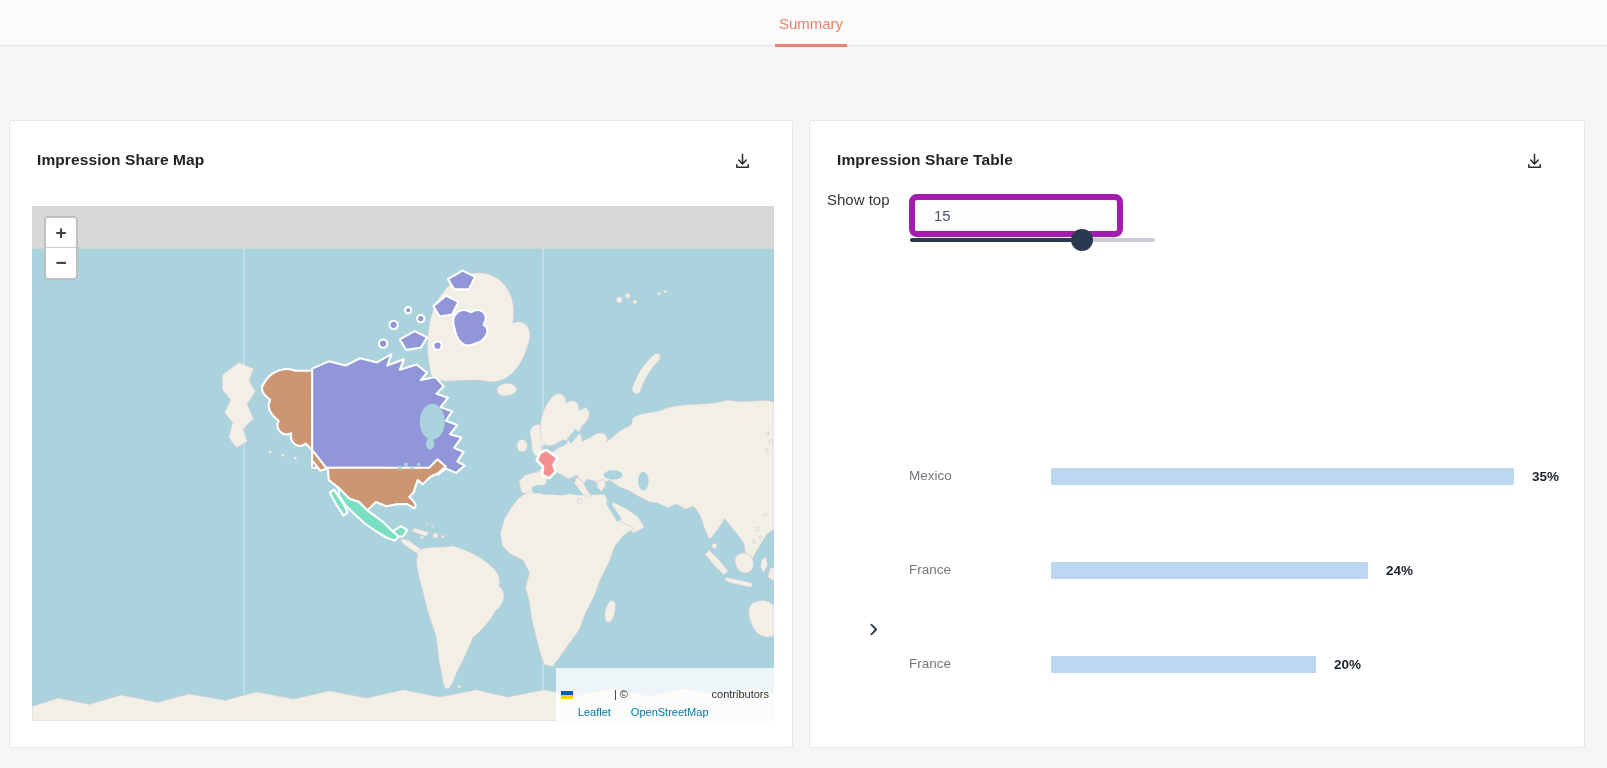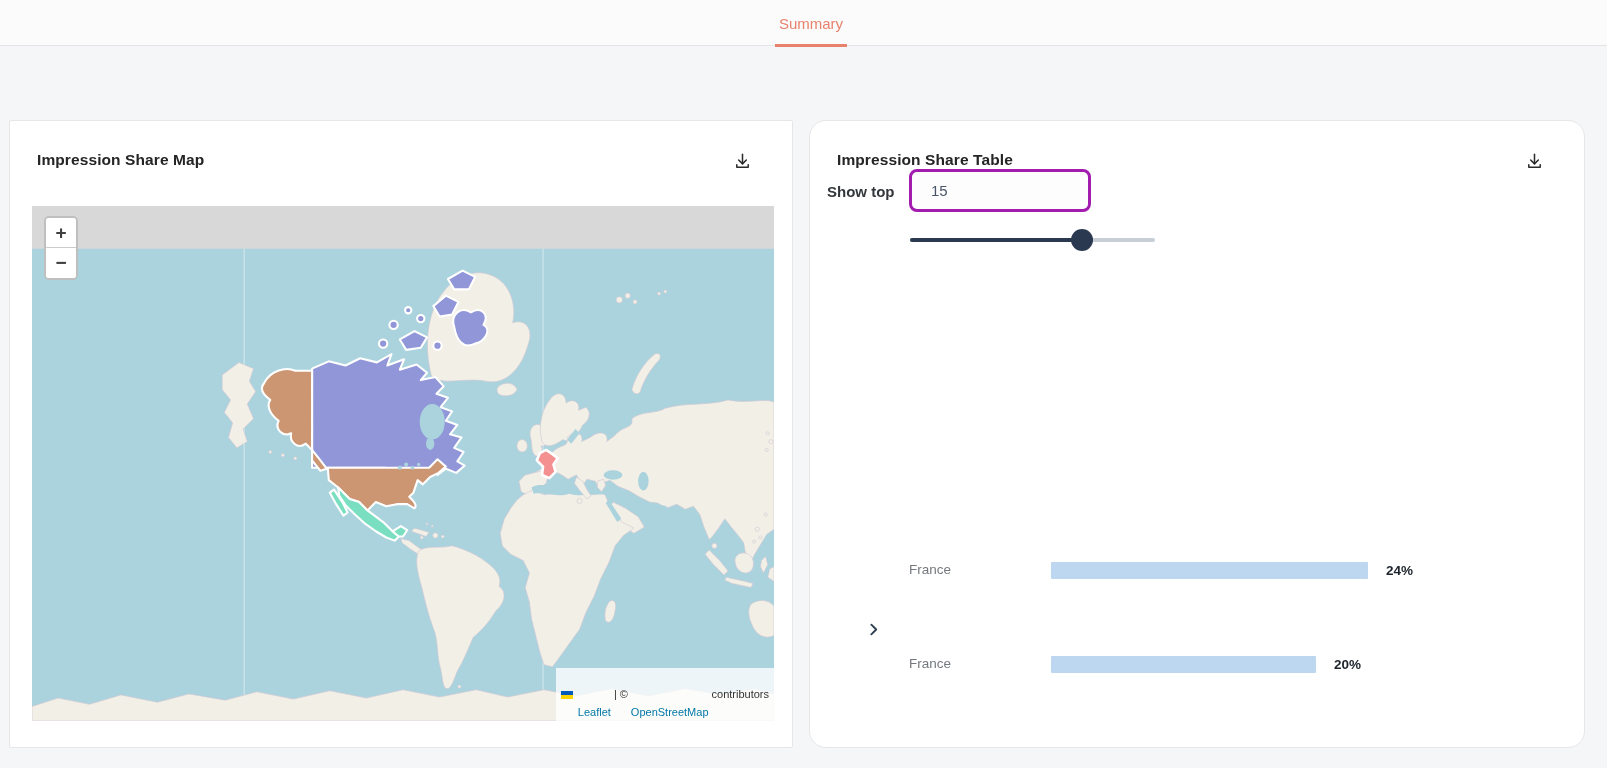--- a/index.html
+++ b/index.html
@@ -23,21 +23,21 @@
   .tab .underline {
     position:absolute; left:0; right:0; bottom:-1px; height:3px;
   }
 
   
   .panel {
     position:absolute; top:120px; height:628px;
     background:#ffffff; border:1px solid #e7e7ea; border-radius:2px;padding-left:24px;
   }
   .panel.left  { left:9px;   width:784px; }
-  .panel.right { left:809px; width:776px;border-radius:17px; }
+  .panel.right { left:809px; width:776px; }
   .panel-title {
     position:absolute; left:27px; top:30px;
     font-size:15.5px; font-weight:600; color:#242424; letter-spacing:.1px;
   }
   .dl-btn {
     position:absolute; right:38px; top:28px; width:24px; height:24px;
     display:flex; align-items:center; justify-content:center; cursor:pointer;
   }
 
   
@@ -62,25 +62,25 @@
     font-size:11px; color:#333; padding:2px 5px 2px 5px;
     display:flex; align-items:center; gap:3px; line-height:13px;
   }
   .attribution a { color:#0078A8; text-decoration:none; cursor:pointer;margin-top:36px; }
   .ua-flag { display:inline-block; width:12px; height:8px; margin-right:2px; }
   .ua-flag .b { width:12px; height:4px; background:#005BBB; }
   .ua-flag .y { width:12px; height:4px; background:#FFD500; }
 
   
   .showtop-label {
-    position:absolute; left:17px; top:62px; font-size:15px; color:#33363a;font-weight:bold;
+    position:absolute; left:17px; top:70px; font-size:15px; color:#33363a;
   }
   .showtop-input {
-    position:absolute; left:99px; top:48px; width:182px; height:43px;
-    border:3px solid #a21caf; border-radius:8px; background:#fdfdfe;
+    position:absolute; left:99px; top:73px; width:214px; height:43px;
+    border:6px solid #a21caf; border-radius:8px; background:#fdfdfe;
     font-family:"Liberation Sans", sans-serif;
     font-size:15px; color:#4a5568; padding-left:19px; outline:none;
   }
   .slider {
     position:absolute; left:100px; top:112px; width:245px; height:14px; cursor:pointer;
   }
   .slider .track-bg {
     position:absolute; left:0; right:0; top:5px; height:4px; border-radius:2px;
     background:#c7ced6;
   }
@@ -284,20 +284,25 @@
   <div class="showtop-label">Show top</div>
   <input class="showtop-input" type="text" value="15" style="">
 
   <div class="slider">
     <div class="track-bg"></div>
     <div class="track-fill" id="slider-fill" style="width: 70%; background: rgb(42, 57, 80);"></div>
     <div class="thumb" id="slider-thumb" style="left: 70%; background: rgb(42, 57, 80);"></div>
   </div>
 
   <div class="chart" id="chart">
+    <div class="crow" style="top:194px">
+      <span class="clabel">Mexico</span>
+      <div class="cbar" style="width: 463px; background: rgb(189, 215, 241);"></div>
+      <span class="cval" style="left: 722px;">35%</span>
+    </div>
     <div class="crow" style="top:288px">
       <span class="clabel">France</span>
       <div class="cbar" style="width: 317px; background: rgb(189, 215, 241);"></div>
       <span class="cval" style="left: 576px;">24%</span>
     </div>
     <div class="crow" style="top:382px">
       <span class="clabel">France</span>
       <div class="cbar" style="width: 265px; background: rgb(189, 215, 241);"></div>
       <span class="cval" style="left: 524px;">20%</span>
     </div>

